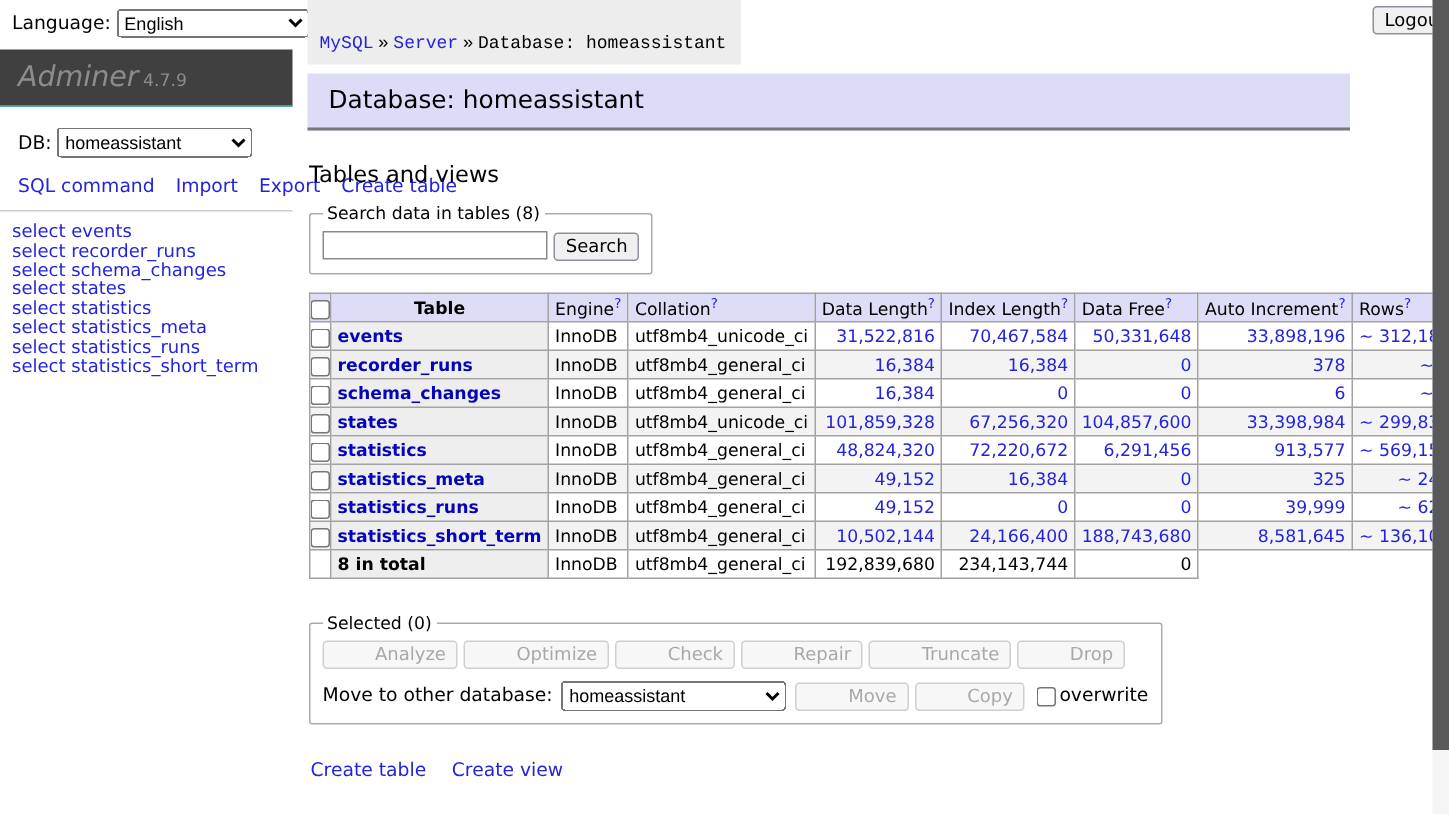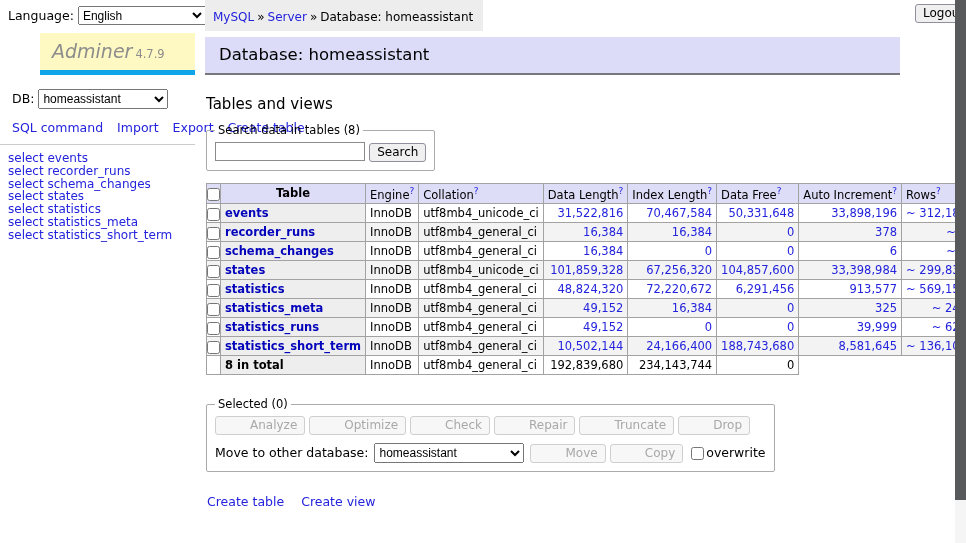--- a/index.html
+++ b/index.html
@@ -16,43 +16,43 @@
   a { color: #2323dd; text-decoration: none; cursor: pointer; }
 
   
   #sidebar {
     position: absolute; left: 0; top: 0; width: 195px; height: 100%;
     background: #fff;
   }
   .lang-row { padding: 6px 8px 8px 8px; font-size: 12.5px; white-space: nowrap; }
   .lang-row select { width: 128px; height: 19px; font-size: 12px; margin-left: 4px; }
   .app-band {
-    background: #fef9c3;
-    border-bottom: 5px solid #0ea5e9;
+    background: #404040;
+    border-bottom: 1px solid #0ea5e9;
     padding: 7px 12px 8px 12px;
-    margin-left: 40px;
   }
   .app-name { font-style: italic; font-size: 19px; color: #8c8c8c; }
   .app-version { font-size: 11.5px; color: #8c8c8c; margin-left: 3px; }
   .db-row { padding: 14px 12px 4px 12px; font-size: 12.5px; white-space: nowrap; }
   .db-row select { width: 130px; height: 20px; font-size: 12px; margin-left: 4px; }
   .cmd-links { padding: 8px 12px 0 12px; font-size: 12.5px; line-height: 14px; width: 190px; }
   .cmd-links a { margin-right: 14px; white-space: nowrap; }
   .side-rule { border: 0; border-top: 1px solid #ccc; margin: 9px 0 7px 0; }
   .tbl-links { padding: 0 0 0 8px; font-size: 12px; line-height: 12.8px; }
   .tbl-links a { display: block; white-space: nowrap; }
 
   
   #main { position: absolute; left: 205px; top: 0; width: 700px; }
   .breadcrumb {
     display: inline-block;
     background: #ededed;
-    padding: 10px 10px 7px 8px;
+    padding: 22px 10px 7px 8px;
     font-size: 12px;
     white-space: nowrap;
+    font-family: Liberation Mono, monospace;
   }
   .breadcrumb .sep { color: #000; margin: 0 3px; }
   .logout-btn { position: absolute; left: 710px; top: 4px; }
   button {
     font-family: "DejaVu Sans", "Liberation Sans", sans-serif;
     font-size: 12px;
     background: #f0f0f0;
     border: 1px solid #8f8f9d;
     border-radius: 3px;
     padding: 1px 7px 2px 7px;
@@ -157,20 +157,21 @@
 
   <hr class="side-rule">
 
   <div class="tbl-links">
       <a>select events</a>
       <a>select recorder_runs</a>
       <a>select schema_changes</a>
       <a>select states</a>
       <a>select statistics</a>
       <a>select statistics_meta</a>
+      <a>select statistics_runs</a>
       <a>select statistics_short_term</a>
     </div>
 </div>
 
 <div id="main">
 
   <div class="breadcrumb">
     <a>MySQL</a><span class="sep">»</span><a>Server</a><span class="sep">»</span><span>Database: homeassistant</span>
   </div>
 

